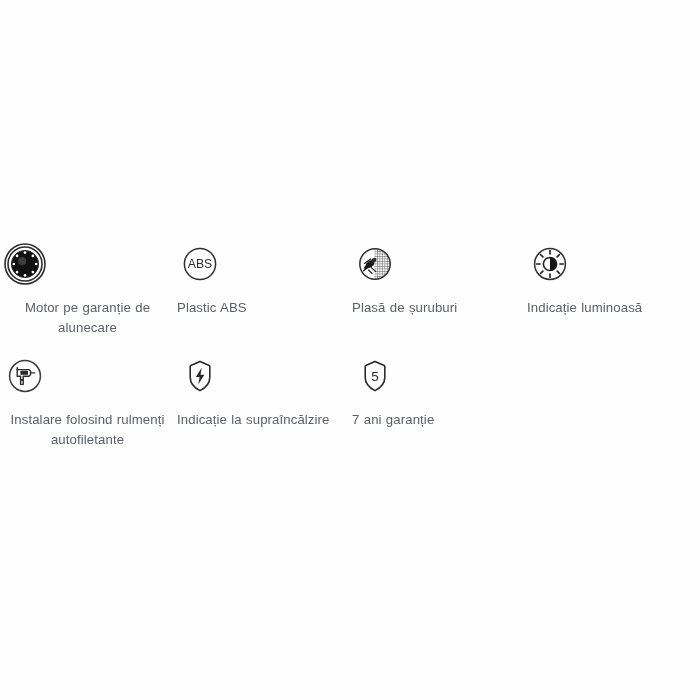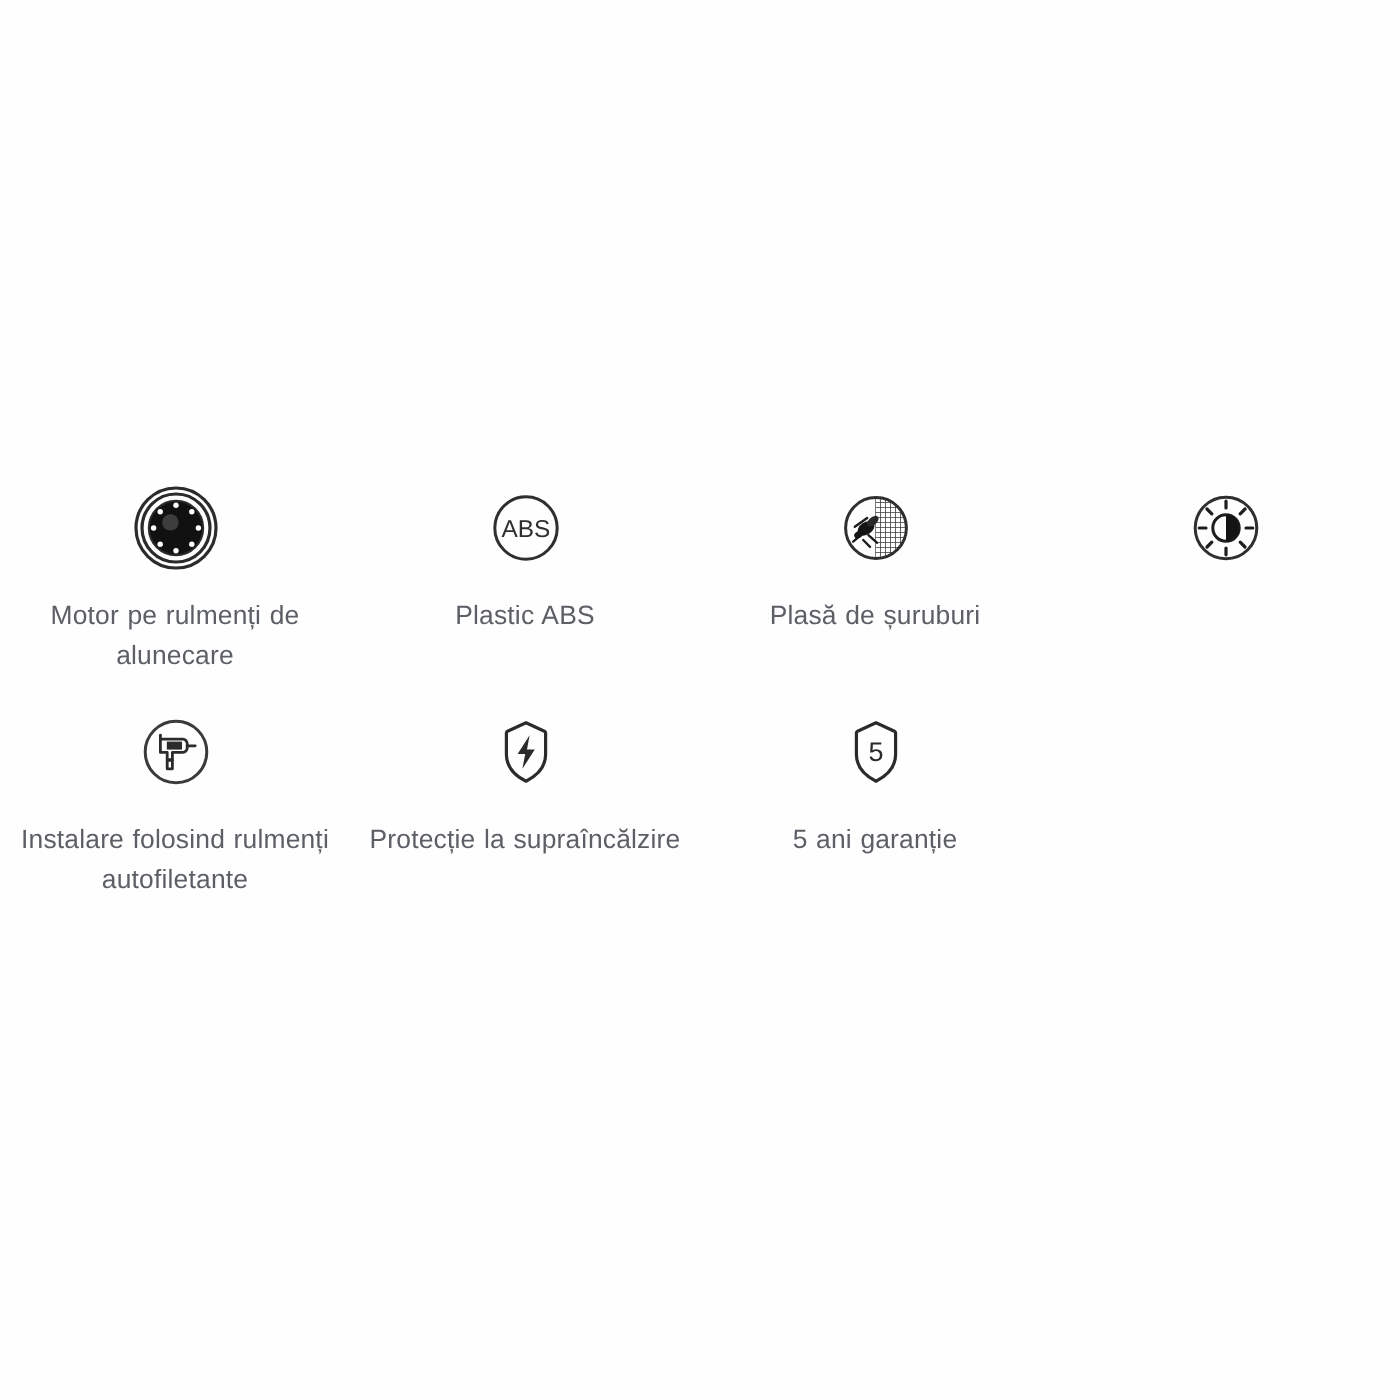--- a/index.html
+++ b/index.html
@@ -37,21 +37,21 @@
     display: flex;
     flex-direction: row;
     width: 700px;
   }
 
   .feature-cell {
     width: 175px;
     box-sizing: border-box;
     display: flex;
     flex-direction: column;
-    align-items: center;
+    align-items: flex-start;
     padding: 0 2px;
   }
 
   .feature-icon {
     width: 46px;
     height: 46px;
     display: flex;
     align-items: center;
     justify-content: center;
     margin-bottom: 11px;
@@ -98,21 +98,21 @@
               <circle cx="34.2" cy="23" r="1.35"></circle>
               <circle cx="30.9" cy="31.1" r="1.35"></circle>
               <circle cx="23" cy="34.4" r="1.35"></circle>
               <circle cx="15.1" cy="31.1" r="1.35"></circle>
               <circle cx="11.8" cy="23" r="1.35"></circle>
               <circle cx="15.1" cy="14.9" r="1.35"></circle>
             </g>
             <circle cx="20.2" cy="20.2" r="4.1" fill="#3d3d3d"></circle>
           </svg>
         </span>
-        <div class="feature-label">Motor pe rulmenți de alunecare</div>
+        <div class="feature-label">Motor pe garanție de alunecare</div>
       </div>
 
       <div class="feature-cell">
         <span class="feature-icon">
           <svg viewBox="0 0 46 46" xmlns="http://www.w3.org/2000/svg">
             <circle cx="23" cy="23" r="15.6" fill="none" stroke="#2f2f2f" stroke-width="1.5"></circle>
             <text x="23" y="27.4" text-anchor="middle" font-family="Liberation Sans, sans-serif" font-size="12.2" font-weight="400" fill="#2f2f2f">ABS</text>
           </svg>
         </span>
         <div class="feature-label">Plastic ABS</div>
@@ -160,20 +160,21 @@
               <path d="M33.0 23 H36.4"></path>
               <path d="M13.5 13.5 L15.9 15.9"></path>
               <path d="M30.1 30.1 L32.5 32.5"></path>
               <path d="M13.5 32.5 L15.9 30.1"></path>
               <path d="M30.1 15.9 L32.5 13.5"></path>
             </g>
             <circle cx="23" cy="23" r="6.6" fill="none" stroke="#1d1d1d" stroke-width="1.5"></circle>
             <path d="M23 16.4 A6.6 6.6 0 0 1 23 29.6 Z" fill="#141414"></path>
           </svg>
         </span>
+        <div class="feature-label">Indicație luminoasă</div>
       </div>
 
     </div>
 
     <div class="row-gap"></div>
 
     <div class="feature-row">
 
       <div class="feature-cell">
         <span class="feature-icon">
@@ -191,30 +192,30 @@
         <div class="feature-label">Instalare folosind rulmenți autofiletante</div>
       </div>
 
       <div class="feature-cell">
         <span class="feature-icon">
           <svg viewBox="0 0 46 46" xmlns="http://www.w3.org/2000/svg">
             <path d="M23 8.4 L32.2 12.6 A1 1 0 0 1 32.8 13.5 L32.8 24.2 C32.8 30.4 28.6 34.8 23 37.6 C17.4 34.8 13.2 30.4 13.2 24.2 L13.2 13.5 A1 1 0 0 1 13.8 12.6 Z" fill="none" stroke="#2b2b2b" stroke-width="1.6" stroke-linejoin="round"></path>
             <path d="M24.8 14.6 L18.8 24.0 H22.6 L21.2 31.4 L27.4 21.8 H23.5 Z" fill="#2b2b2b"></path>
           </svg>
         </span>
-        <div class="feature-label">Protecție la supraîncălzire</div>
+        <div class="feature-label">Indicație la supraîncălzire</div>
       </div>
 
       <div class="feature-cell">
         <span class="feature-icon">
           <svg viewBox="0 0 46 46" xmlns="http://www.w3.org/2000/svg">
             <path d="M23 8.4 L32.2 12.6 A1 1 0 0 1 32.8 13.5 L32.8 24.2 C32.8 30.4 28.6 34.8 23 37.6 C17.4 34.8 13.2 30.4 13.2 24.2 L13.2 13.5 A1 1 0 0 1 13.8 12.6 Z" fill="none" stroke="#2b2b2b" stroke-width="1.6" stroke-linejoin="round"></path>
             <text x="23" y="27.6" text-anchor="middle" font-family="Liberation Sans, sans-serif" font-size="13.5" font-weight="400" fill="#2b2b2b">5</text>
           </svg>
         </span>
-        <div class="feature-label">5 ani garanție</div>
+        <div class="feature-label">7 ani garanție</div>
       </div>
 
 
     </div>
 
   </div>
 </div>
 
 </body></html>

